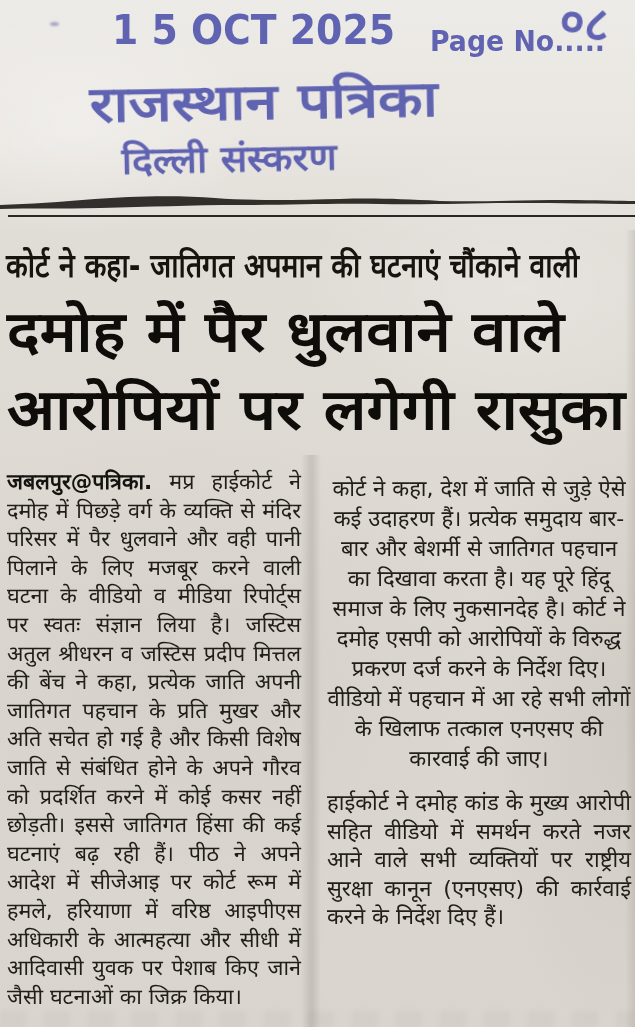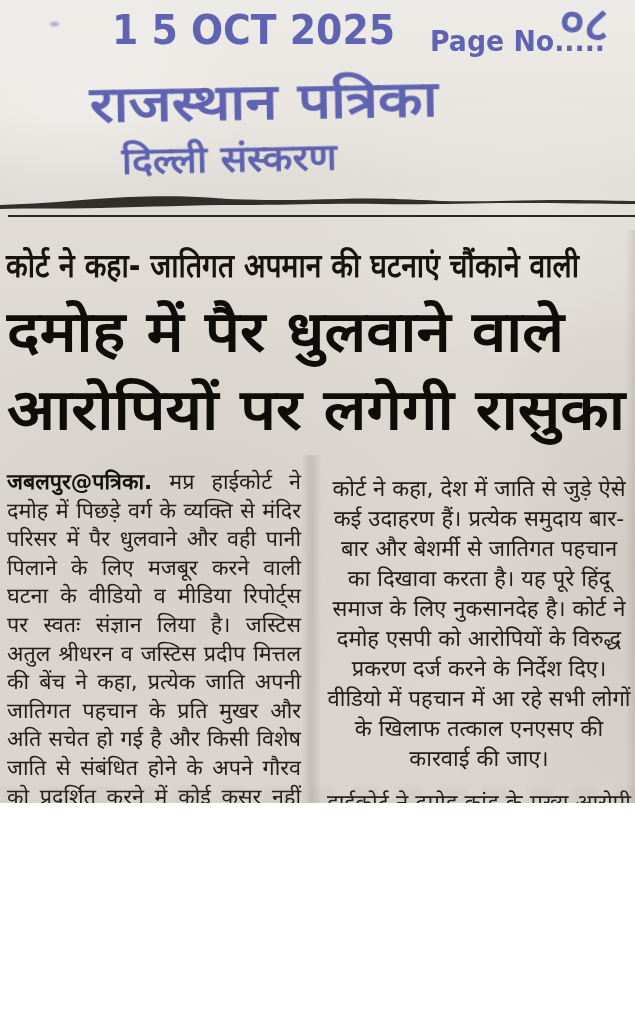--- a/index.html
+++ b/index.html
@@ -1,18 +1,18 @@
 <!DOCTYPE html>
 <html><head>
 <meta charset="utf-8">
 <style>
   html,body{margin:0;padding:0;}
   .page{
     position:relative;
-    width:635px;height:803px;
+    width:635px;height:1027px;
     overflow:hidden;
     font-family:"DejaVu Sans",sans-serif;
     background:
       radial-gradient(ellipse 320px 200px at 82% 28%, rgba(255,255,255,0.22), transparent 70%),
       radial-gradient(ellipse 260px 160px at 12% 12%, rgba(255,255,255,0.30), transparent 70%),
       radial-gradient(ellipse 420px 320px at 30% 65%, rgba(150,142,130,0.10), transparent 75%),
       radial-gradient(ellipse 200px 400px at 99% 70%, rgba(140,132,120,0.14), transparent 80%),
       linear-gradient(180deg,#edebe7 0%,#e9e6e1 14%,#e0dcd6 23%,#ddd9d2 55%,#d9d5ce 100%);
   }
   .abs{position:absolute;}

